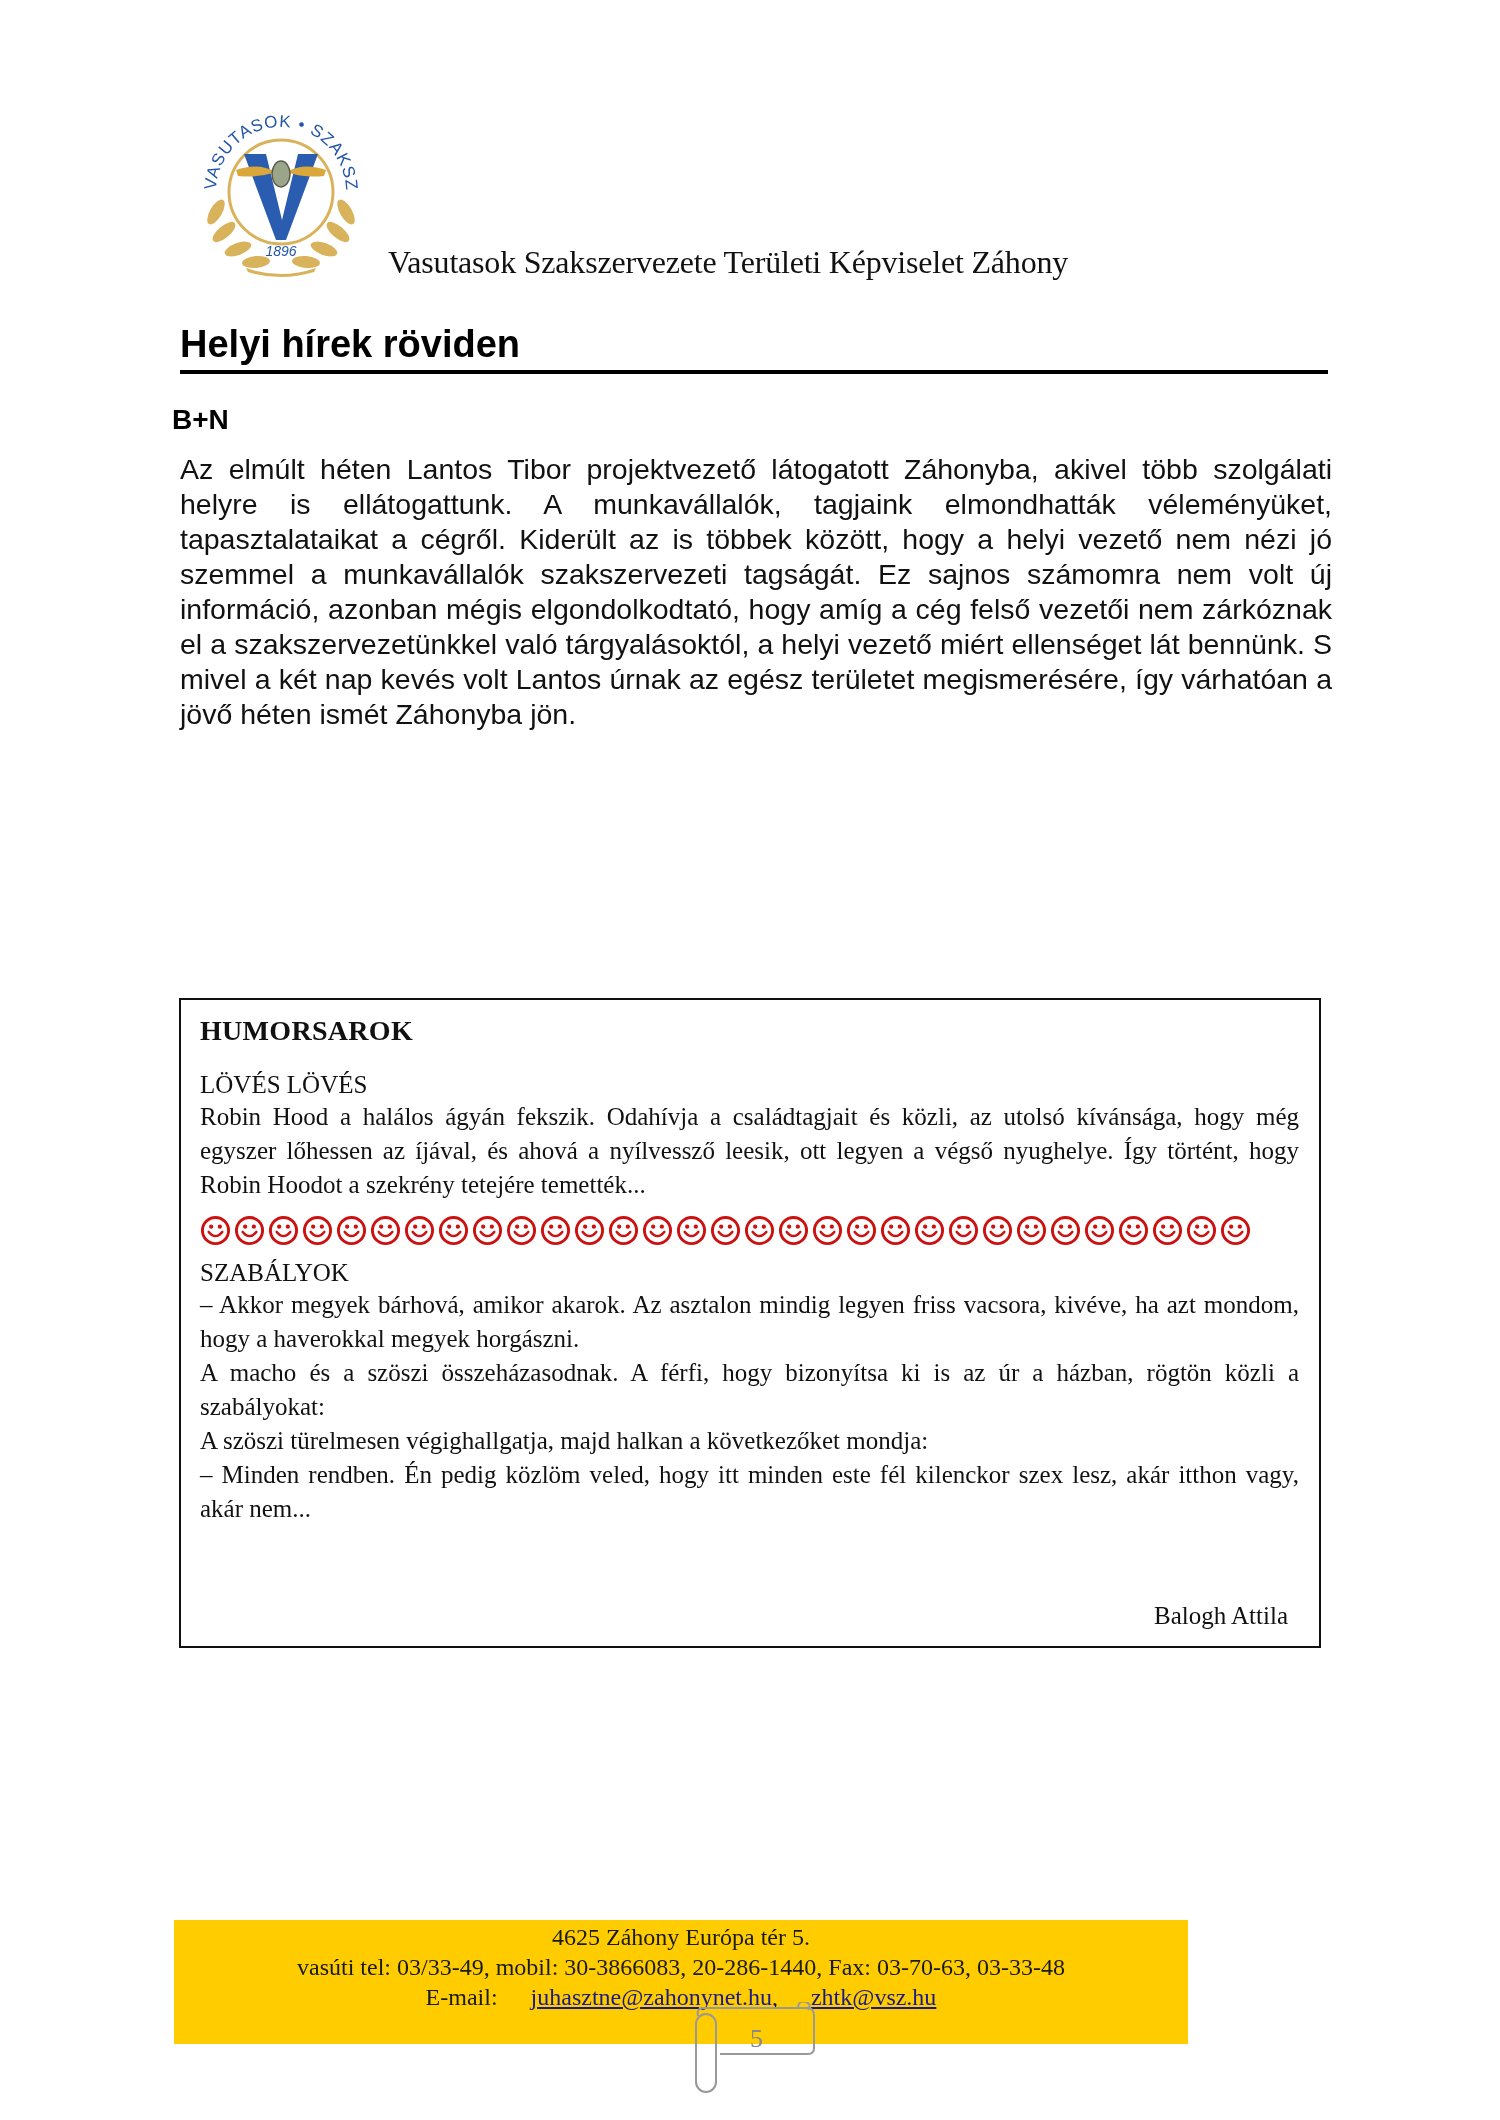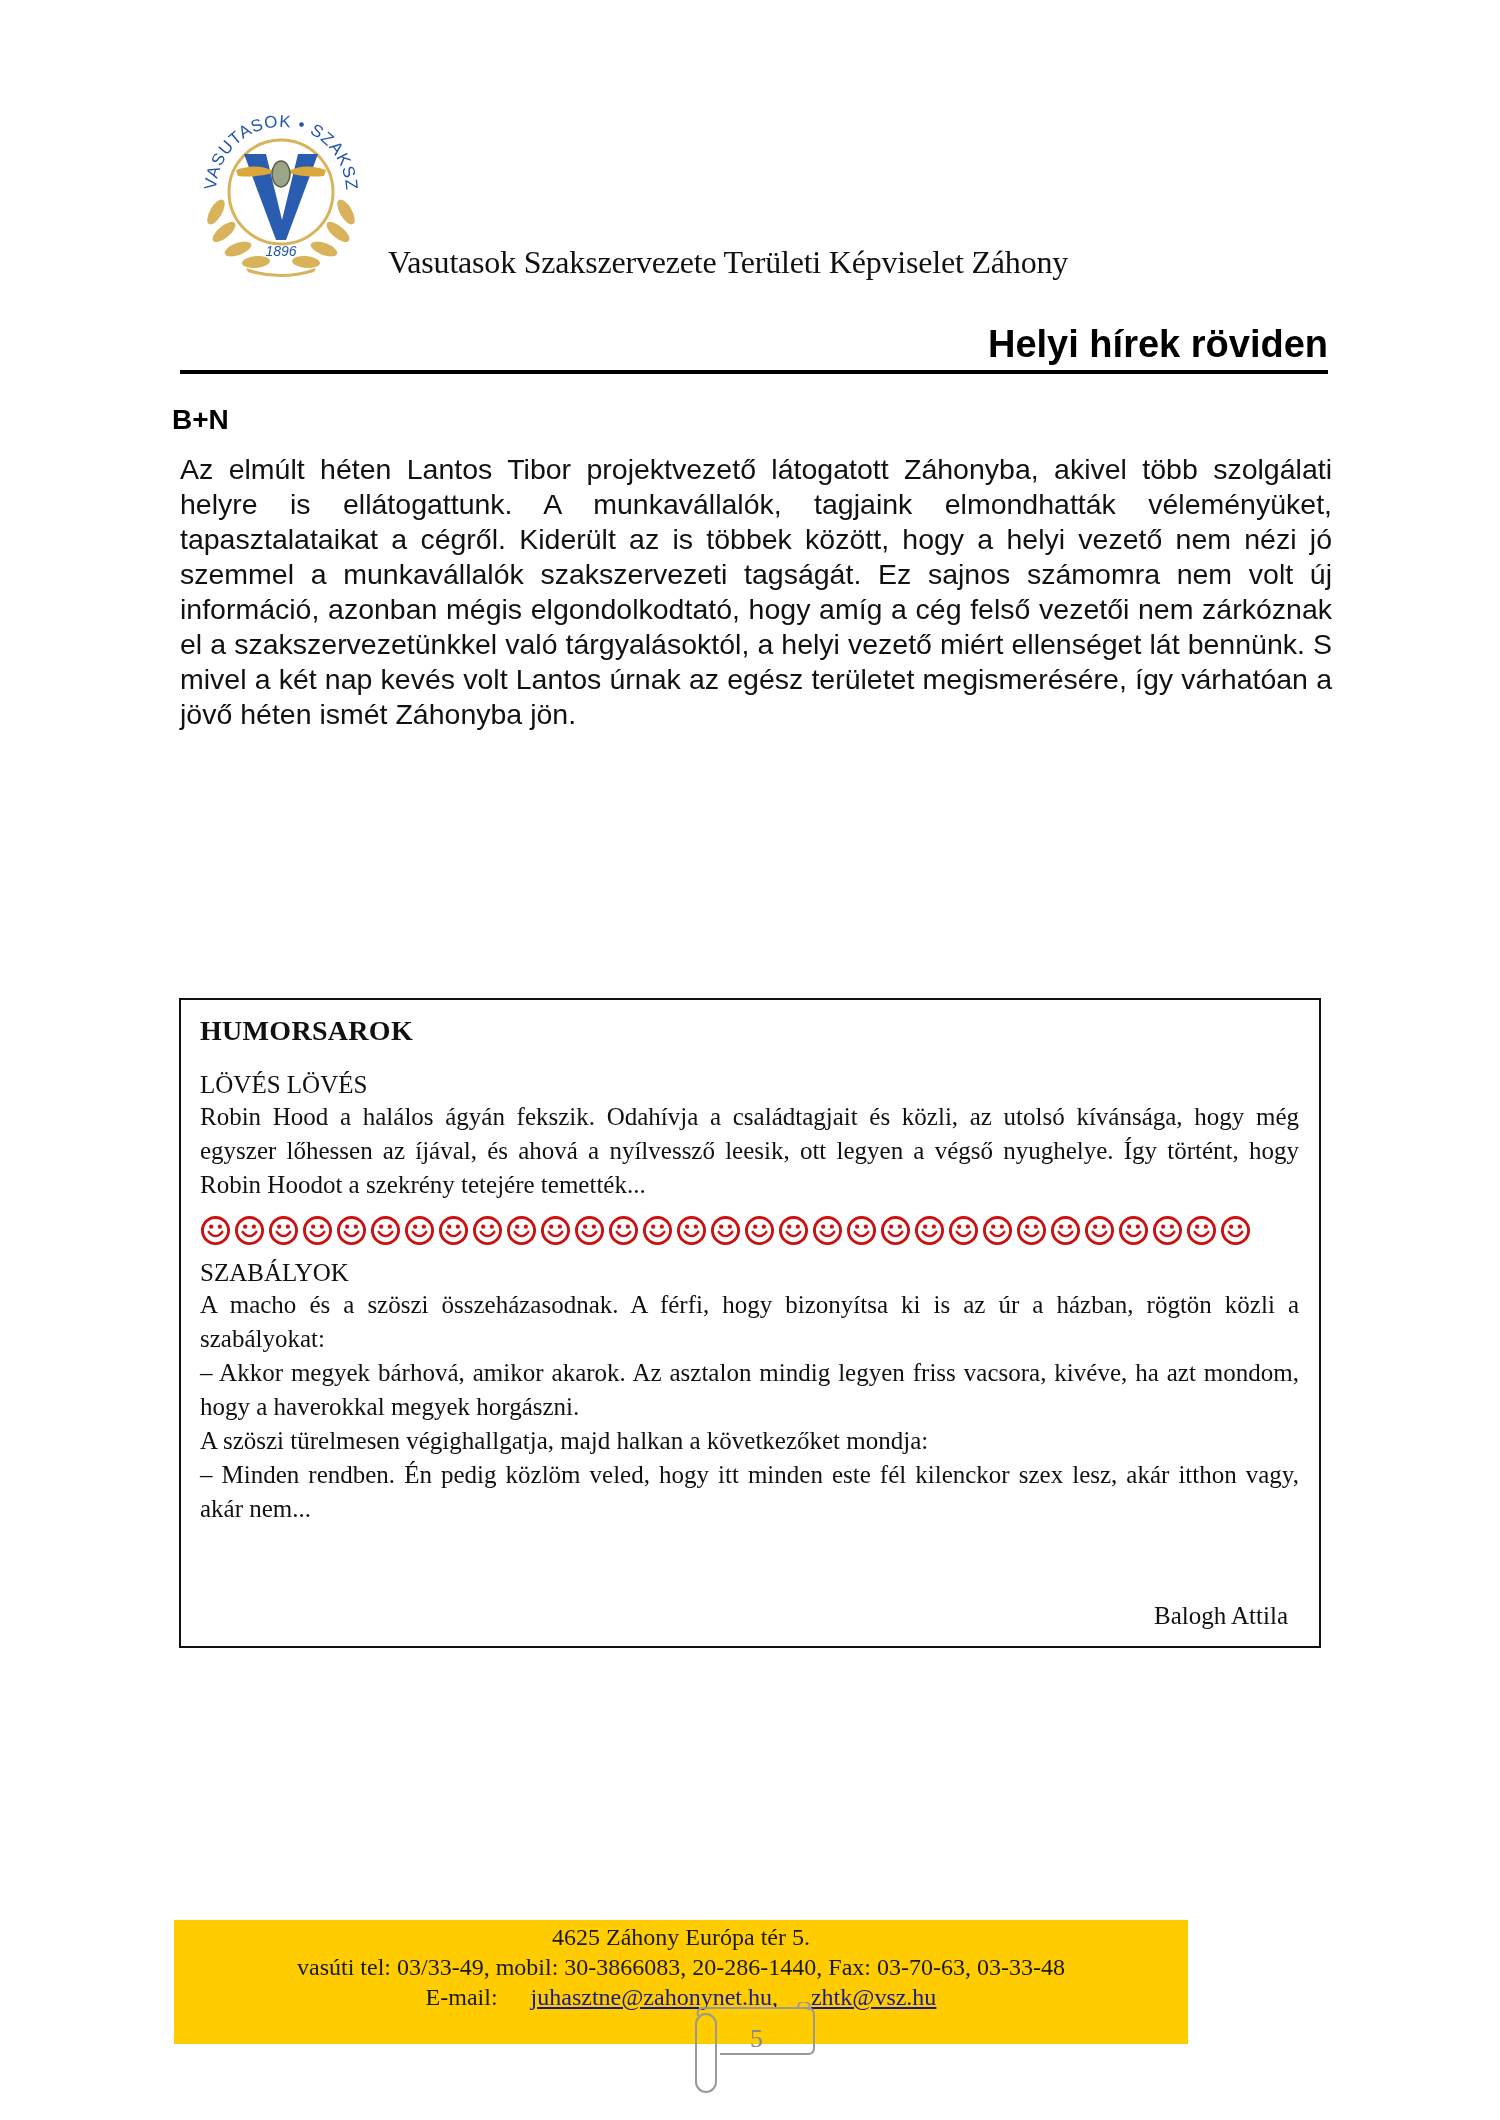--- a/index.html
+++ b/index.html
@@ -11,21 +11,21 @@
 
   .org-title {
     position: absolute; left: 388px; top: 244px;
     font-family: "Liberation Serif", serif; font-size: 32px; color: #111;
     white-space: nowrap; letter-spacing: -0.2px;
   }
 
   .section-title {
     position: absolute; left: 180px; top: 322px; width: 1148px;
     font-family: "Liberation Sans", sans-serif; font-weight: bold; font-size: 38px; color: #000;
-    padding-bottom: 4px; border-bottom: 4px solid #000; line-height: 44px; text-align: right;
+    padding-bottom: 4px; border-bottom: 4px solid #000; line-height: 44px;
   }
 
   .subhead {
     position: absolute; left: 172px; top: 404px;
     font-family: "Liberation Sans", sans-serif; font-weight: bold; font-size: 28px; color: #000;
   }
 
   .news-body {
     position: absolute; left: 180px; top: 452px; width: 1152px;
     font-family: "Liberation Sans", sans-serif; font-size: 28.5px; line-height: 35px; color: #111;
@@ -289,22 +289,22 @@
         </svg>
         <svg viewBox="0 0 32 32" class="smiley">
           <circle cx="16" cy="16" r="13.5" fill="none" stroke="#cc1111" stroke-width="3"></circle>
           <circle cx="11.5" cy="12" r="2.2" fill="#cc1111"></circle>
           <circle cx="20.5" cy="12" r="2.2" fill="#cc1111"></circle>
           <path d="M9 17.5 Q16 26 23 17.5" fill="none" stroke="#cc1111" stroke-width="2.6" stroke-linecap="round"></path>
         </svg>
       </div>
 
     <div class="joke2-title">SZABÁLYOK</div>
+    <p class="joke-line">– Akkor megyek bárhová, amikor akarok. Az asztalon mindig legyen friss vacsora, kivéve, ha azt mondom, hogy a haverokkal megyek horgászni.</p>
     <p class="joke-line">A macho és a szöszi összeházasodnak. A férfi, hogy bizonyítsa ki is az úr a házban, rögtön közli a szabályokat:</p>
-    <p class="joke-line">– Akkor megyek bárhová, amikor akarok. Az asztalon mindig legyen friss vacsora, kivéve, ha azt mondom, hogy a haverokkal megyek horgászni.</p>
     <p class="joke-line">A szöszi türelmesen végighallgatja, majd halkan a következőket mondja:</p>
     <p class="joke-line">– Minden rendben. Én pedig közlöm veled, hogy itt minden este fél kilenckor szex lesz, akár itthon vagy, akár nem...</p>
 
     <div class="signature">Balogh Attila</div>
   </div>
 
   <div class="footer">
     <div>4625 Záhony Európa tér 5.</div>
     <div>vasúti tel: 03/33-49, mobil: 30-3866083, 20-286-1440, Fax: 03-70-63, 03-33-48</div>
     <div>

